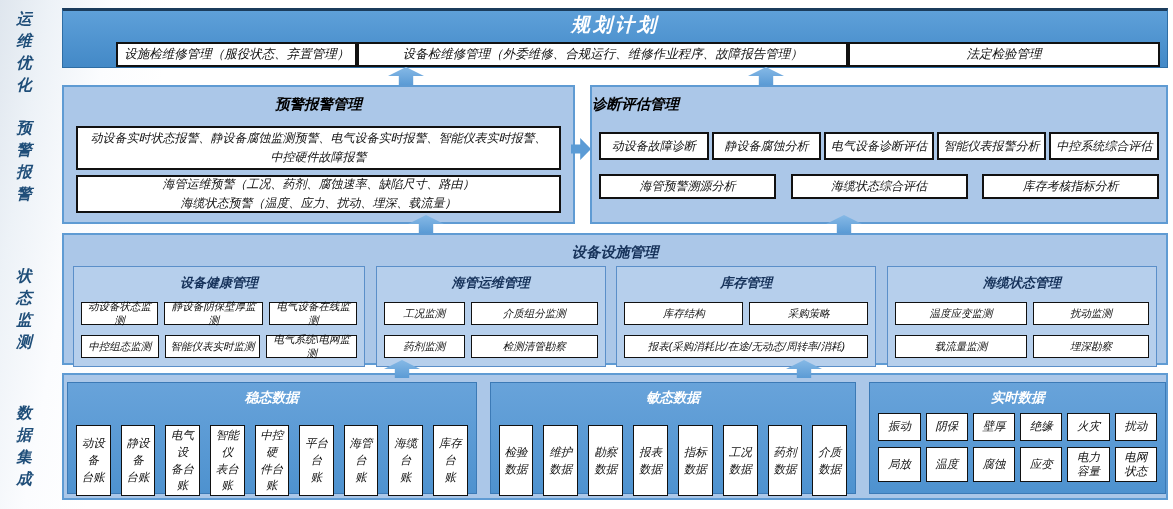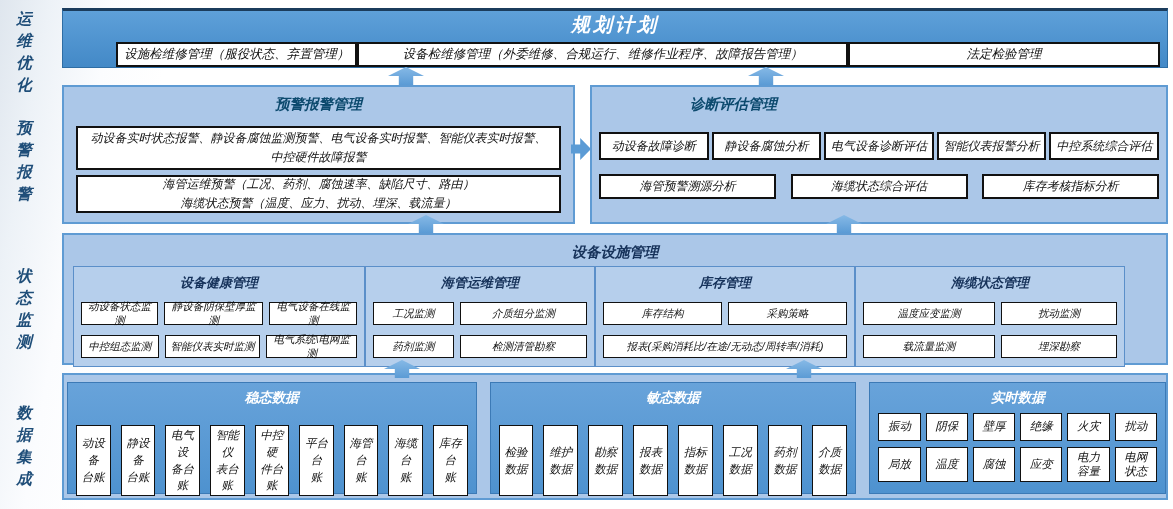--- a/index.html
+++ b/index.html
@@ -49,39 +49,39 @@
     background: linear-gradient(180deg, #5ea0d9 0%, #4389c7 100%);
     border: 1px solid #2e6da4; border-top: 3px solid #1b3c5c;
   }
   .planning-title { text-align:center; color:#fff; font-weight:700; font-size:19px; letter-spacing:3px; margin-top:1px; }
   .planning-row { display:flex; justify-content:space-between; padding:4px 7px 0; }
   .planning-row .wbox { height: 25px; font-size: 12.5px; }
   .pw0 { width: 246px; margin-left: 46px; } .pw1 { width: 500px; } .pw2 { width: 318px; }
 
   
   .panel { position:absolute; background:#abc7e8; border:2px solid #5f9bd3; }
-  .panel-title { text-align:center; font-size:14.5px; font-weight:700; color:#0c4a6e; padding-top:8px; }
+  .panel-title { text-align:center; font-size:14.5px; font-weight:700; color:#000000; padding-top:8px; }
   #warning-panel { left:62px; top:85px; width:513px; height:139px; }
   .warn-box1 { margin:12px 12px 0; height:44px; font-size:12px; line-height:1.6; padding:0 8px; }
   .warn-box2 { margin:5px 12px 0; height:38px; font-size:12px; line-height:1.55; white-space:pre-line; }
 
   #diagnosis-panel { left:590px; top:85px; width:578px; height:139px; }
-  .diag-title { text-align:left; padding-left:98px; }
+  .diag-title { text-align:left; }
   .diag-row1 { display:flex; gap:3px; margin:18px 7px 0; }
   .diag-row1 .wbox { flex:1; height:28px; font-size:12px; }
   .diag-row2 { display:flex; justify-content:space-between; margin:14px 7px 0; }
   .diag-row2 .wbox { width:177px; height:25px; font-size:12px; }
 
   
   #facility-band {
     position:absolute; left:62px; top:233px; width:1106px; height:132px;
     background:#abc7e8; border:2px solid #5f9bd3;
   }
   .facility-title { text-align:center; font-size:14.5px; font-weight:700; color:#16325a; padding-top:8px; }
-  .facility-row { display:flex; padding:4px 9px 0; }
+  .facility-row { display:flex; justify-content:space-between; padding:4px 9px 0; }
   .fsec { background:#b6cfec; border:1.5px solid #5b8fc9; height:101px; padding:4px 7px; }
   .fs0 { width:292px; } .fs1 { width:230px; } .fs2 { width:270px; } .fs3 { width:260px; }
   .fsec-title { text-align:center; font-size:13px; font-weight:700; color:#16325a; padding-top:3px; }
   .frow { display:flex; gap:6px; margin-top:10px; }
   .fbox {
     background:#fff; border:1.5px solid #111; height:23px; font-size:10.5px; color:#111;
     display:flex; align-items:center; justify-content:center; text-align:center; padding:0 2px;
   }
 
   

